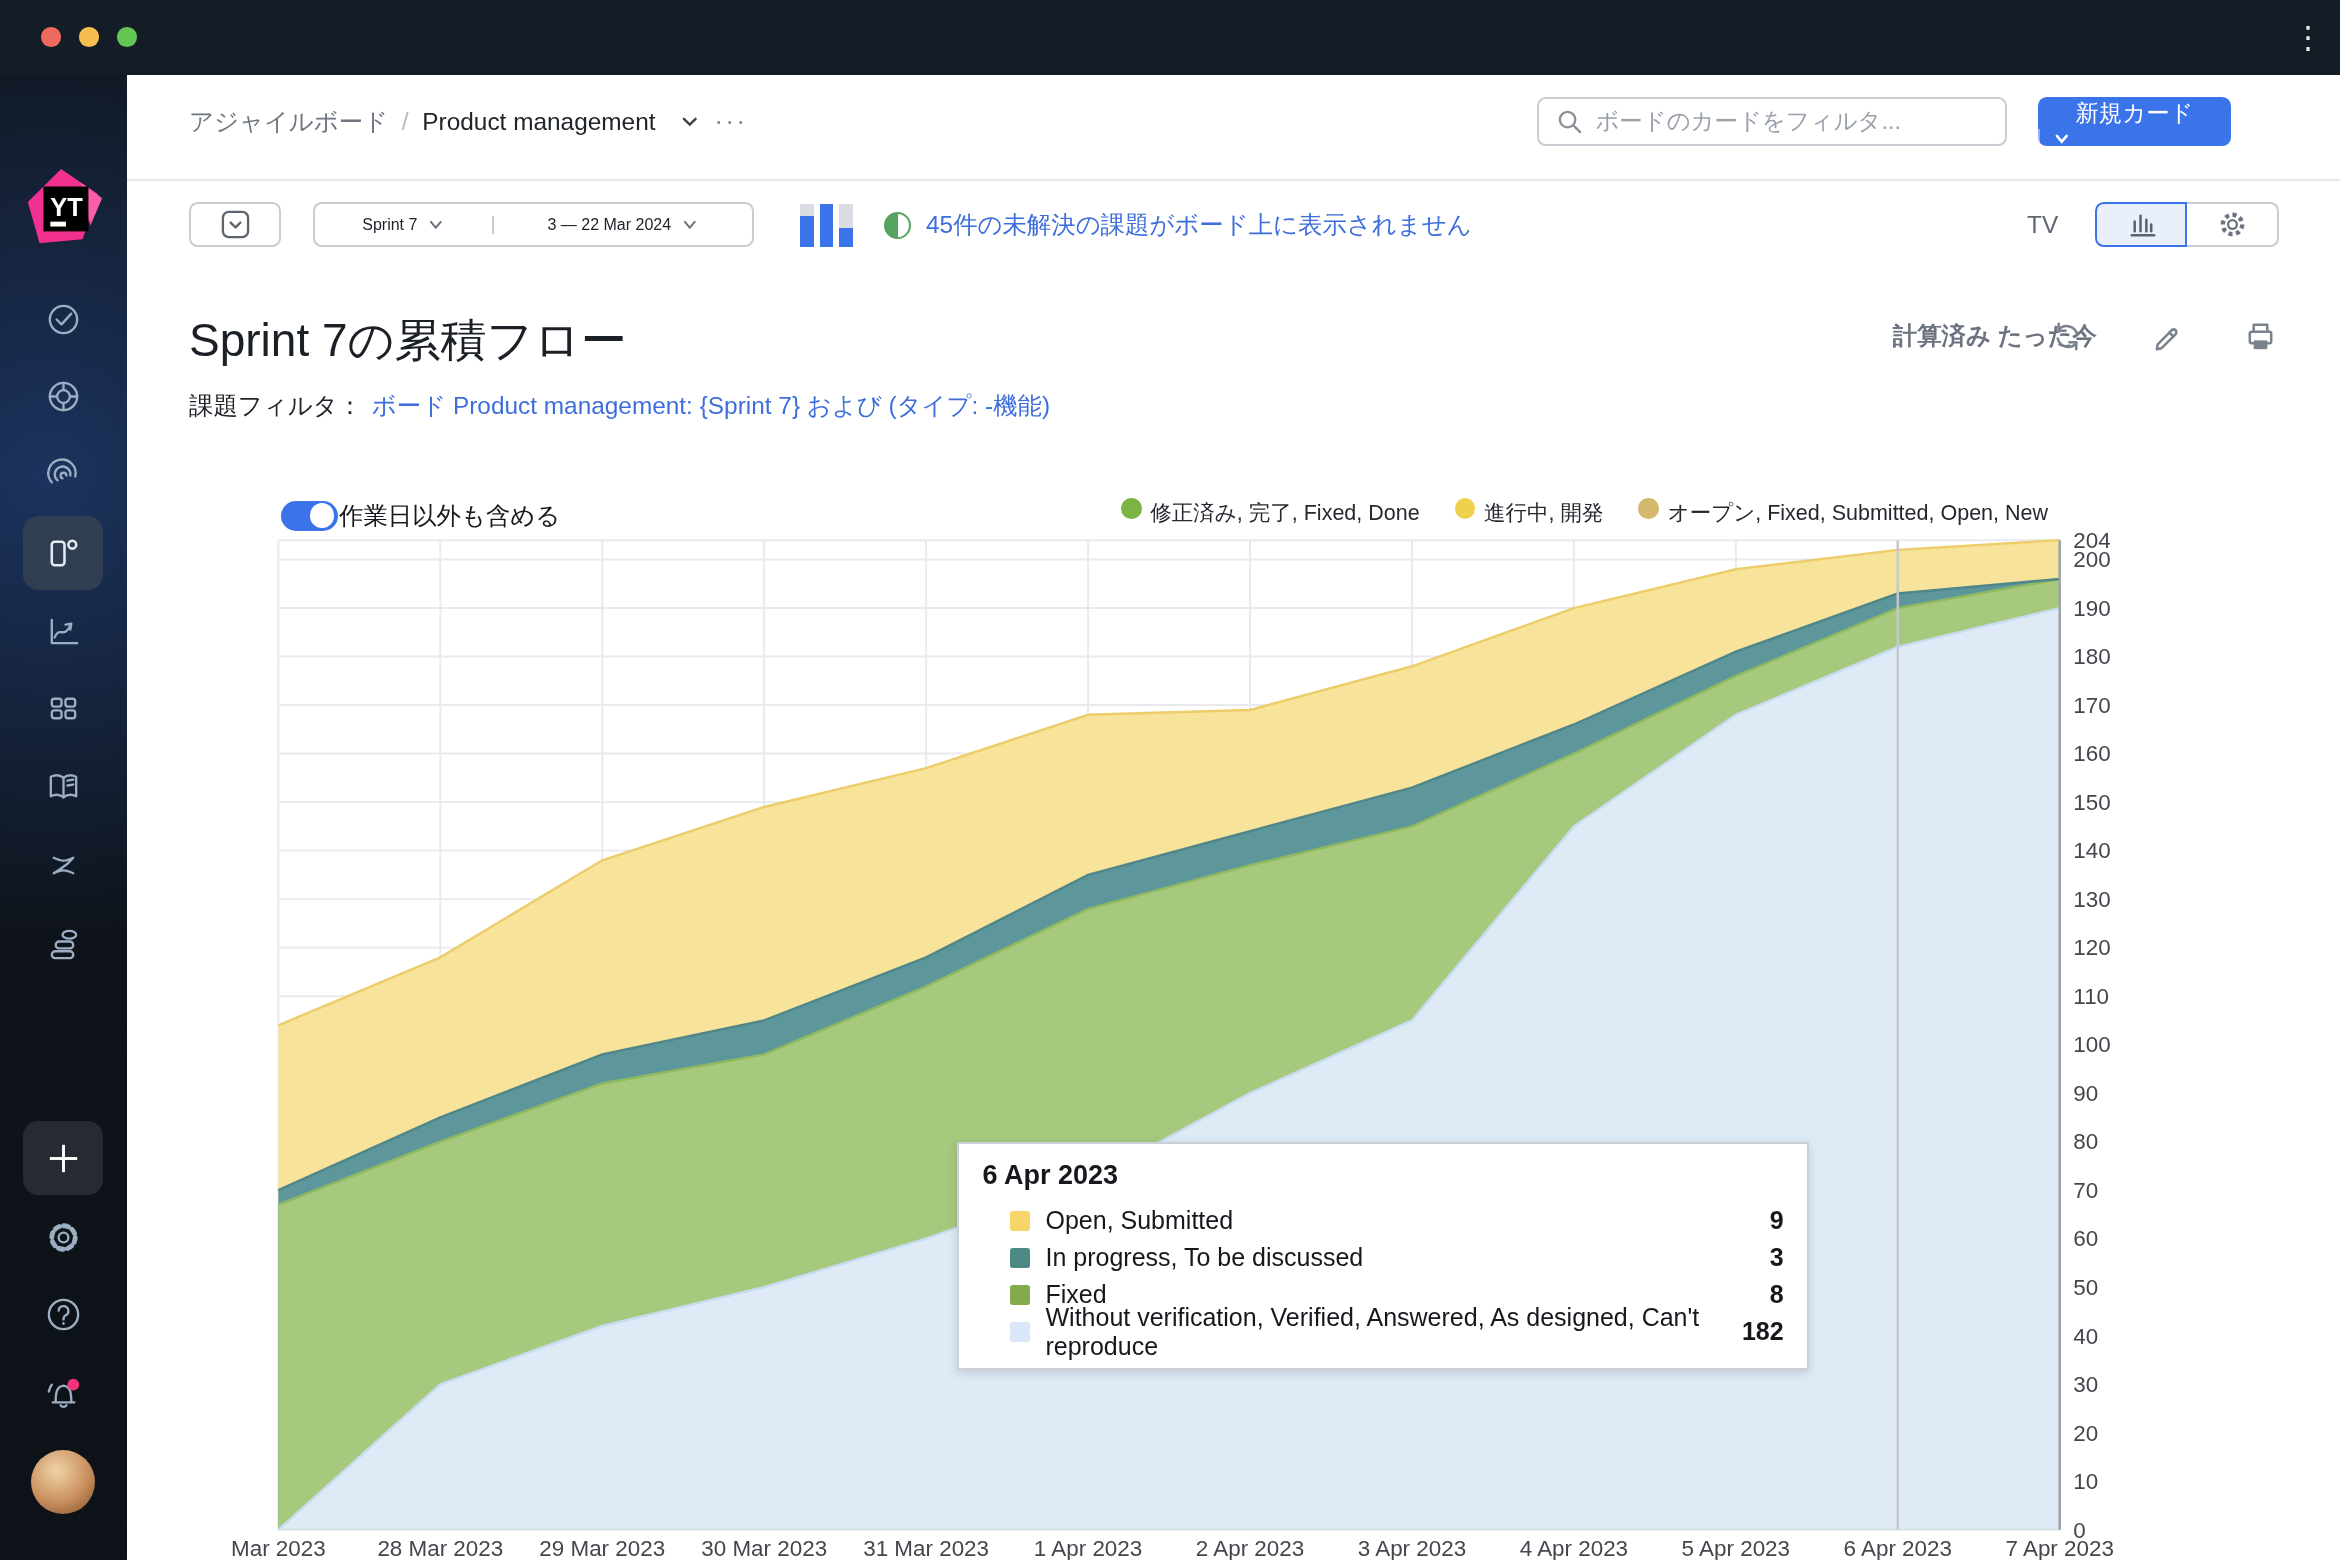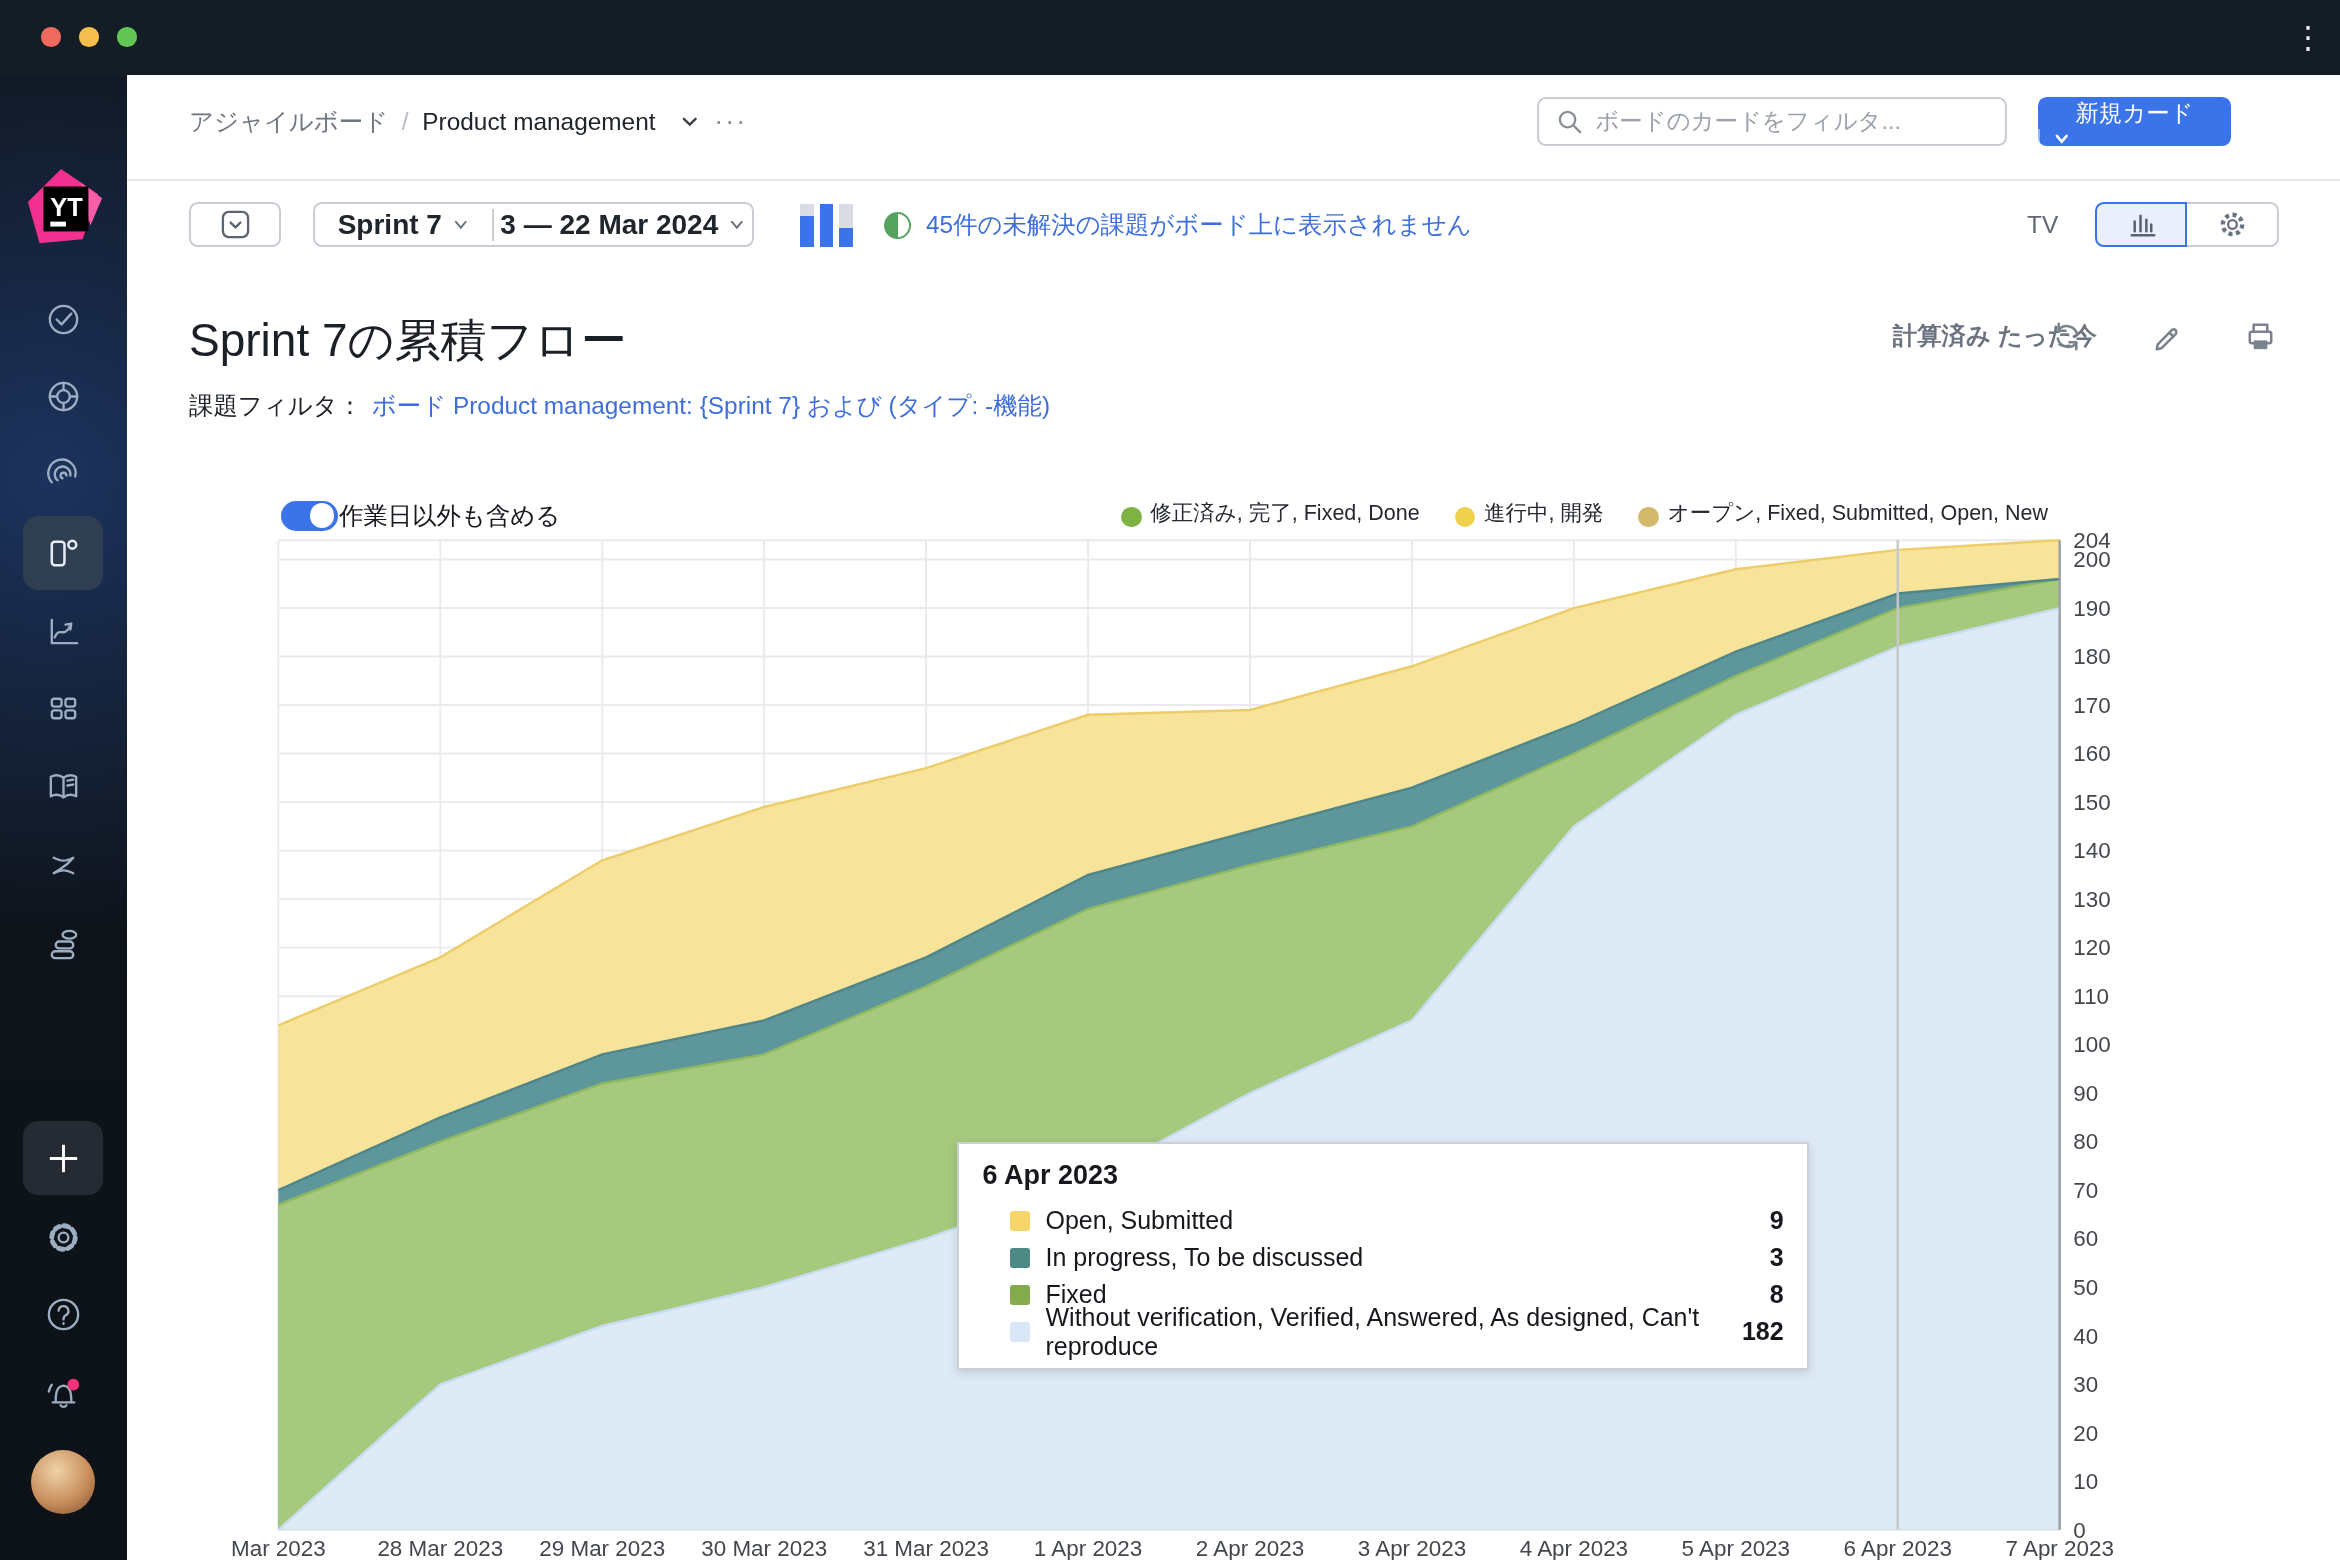--- a/index.html
+++ b/index.html
@@ -34,21 +34,21 @@
   .searchbox input{border:none;outline:none;font-size:23.4px;color:#ec4899;flex:1;background:transparent;font-family:inherit;}
   .searchbox input::placeholder{color:#9AA1AB;}
   .newcard{left:2038px;top:97px;height:49px;display:flex;border-radius:8.8px;overflow:hidden;background:#3B74E8;flex-direction:column;}
   .newcard .main{width:193px;display:flex;align-items:center;justify-content:center;color:#fff;font-size:23.4px;cursor:pointer;}
   .newcard .dd{width:43px;display:flex;align-items:center;justify-content:center;border-left:2px solid rgba(255,255,255,.45);cursor:pointer;}
 
   
   .tbtn{border:2px solid #C8CCD3;border-radius:8.8px;box-sizing:border-box;background:#fff;display:flex;align-items:center;justify-content:center;}
   .boardbtn{left:189px;top:202px;width:92px;height:45px;}
   .sprintpill{left:313px;top:202px;width:441px;height:45px;display:flex;}
-  .sp-cell{display:flex;align-items:center;justify-content:center;font-size:28px;color:#20242B;font-weight:bold;}
+  .sp-cell{display:flex;align-items:center;justify-content:center;font-size:16px;color:#20242B;}
   .sp-l{width:177px;}
   .sp-r{flex:1;border-left:2px solid #C8CCD3;}
   .minibars{left:800px;top:204px;width:53px;height:43px;display:flex;gap:5.9px;align-items:flex-end;}
   .mb-col{width:13.7px;height:43px;background:#D9DDE3;position:relative;}
   .mb-fill{position:absolute;left:0;bottom:0;width:100%;background:#3B74E8;}
   .halfcircle{left:884px;top:212px;width:27px;height:27px;border-radius:50%;border:2.9px solid #55A35F;box-sizing:border-box;background:linear-gradient(90deg,#55A35F 50%,#ffffff 50%);}
   .unres-link{left:926px;top:202px;height:45px;display:flex;align-items:center;color:#3D6EDC;font-size:24.4px;cursor:pointer;}
   .tvlabel{left:2027px;top:202px;height:45px;display:flex;align-items:center;color:#606774;font-size:24.4px;}
   .segwrap{left:2095px;top:202px;height:45px;display:flex;}
   .seg{width:92px;height:45px;box-sizing:border-box;display:flex;align-items:center;justify-content:center;}
@@ -63,21 +63,21 @@
   .filterrow{left:189px;top:388px;height:35px;display:flex;align-items:center;gap:9.8px;font-size:24.4px;}
   .filterlabel{color:#20242B;}
   .filterlink{color:#3D6EDC;cursor:pointer;}
 
   
   .togglerow{left:281px;top:500px;height:31px;display:flex;align-items:center;gap:1px;}
   .toggle{width:57px;height:30px;border-radius:15.6px;background:#3B74E8;position:relative;cursor:pointer;}
   .knob{position:absolute;top:2.9px;right:3.9px;width:24.4px;height:24.4px;border-radius:50%;background:#fff;}
   .togglelabel{font-size:24.4px;color:#16181D;}
   .legend{top:498px;right:293px;display:flex;align-items:center;gap:35px;}
-  .leg-item{display:flex;align-items:flex-end;gap:8.8px;cursor:pointer;}
+  .leg-item{display:flex;align-items:flex-start;gap:8.8px;cursor:pointer;}
   .leg-dot{width:20.5px;height:20.5px;border-radius:50%;}
   .leg-label{font-size:21.5px;color:#25282E;}
 
   
   .chartsvg{left:0;top:0;}
   .tooltip{left:957px;top:1142px;width:852px;box-sizing:border-box;background:#fff;border:2px solid #CBD0D6;
     box-shadow:0 2.9px 9.8px rgba(0,0,0,.14);padding:15.6px 23.4px 17.6px 23.4px;}
   .tt-title{font-size:27px;font-weight:bold;color:#16181D;margin-bottom:11.7px;}
   .tt-row{display:flex;align-items:center;height:37px;font-size:25px;color:#16181D;padding-left:28px;}
   .tt-sw{width:19.5px;height:19.5px;border-radius:2.9px;margin-right:15.6px;flex:none;}

